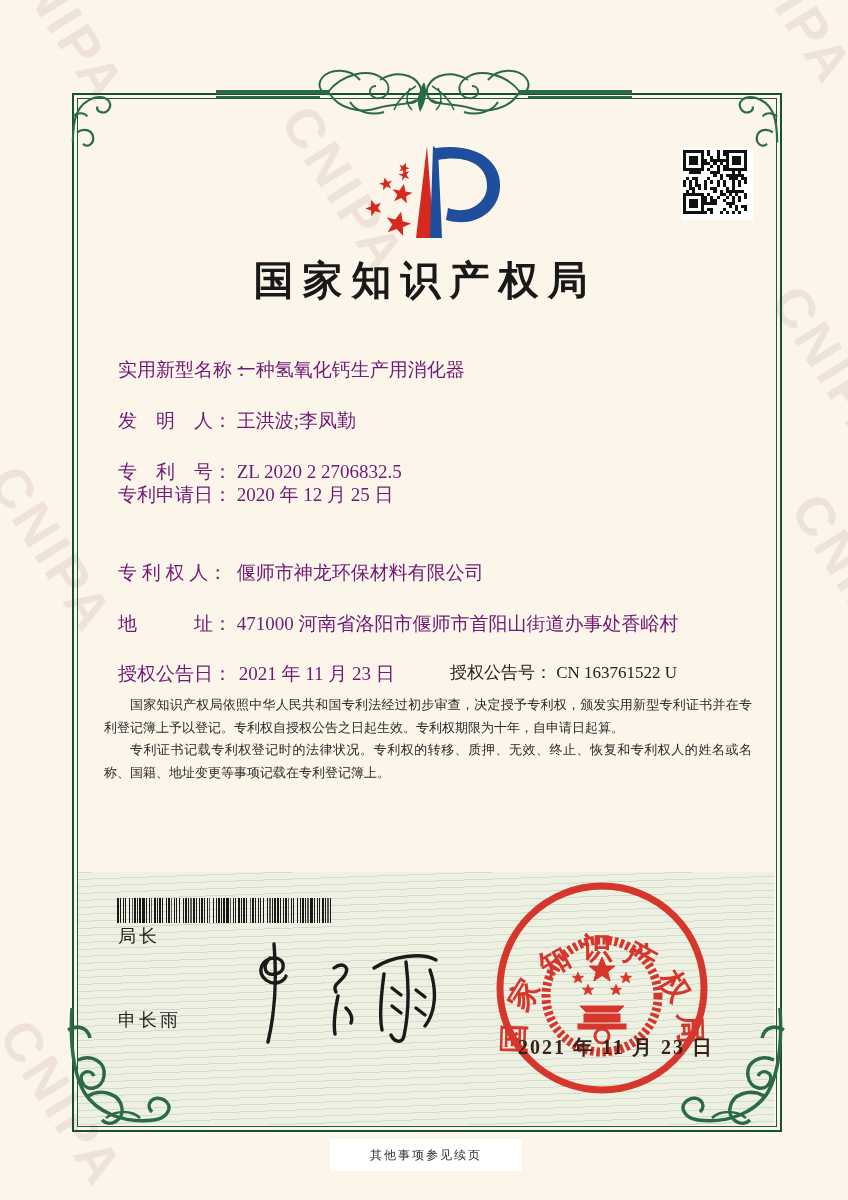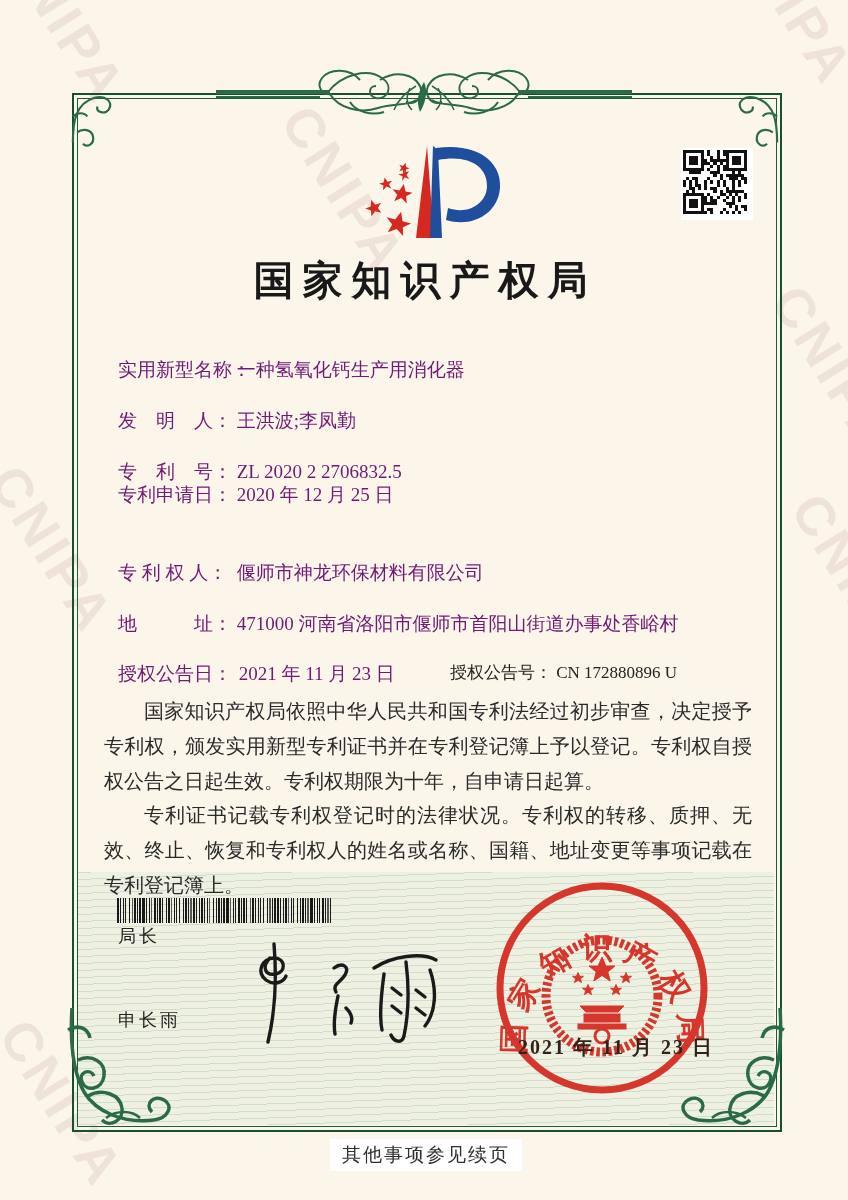--- a/index.html
+++ b/index.html
@@ -24,34 +24,34 @@
   .content{position:absolute;inset:0;z-index:4;}
   .cert-no{position:absolute;left:114px;top:138px;font-size:17px;color:#2b2b2b;letter-spacing:1px;}
   .logo{position:absolute;left:330px;top:136px;}
   .qr{position:absolute;left:681px;top:148px;width:68px;height:68px;background:#fff;padding:2px;}
   .title{position:absolute;left:72px;top:253px;width:706px;text-align:center;
          font-size:40px;font-weight:bold;color:#191919;letter-spacing:9px;}
   .row{position:absolute;left:118px;font-size:19px;color:#701a75;white-space:nowrap;}
   .row .lbl{display:inline-block;width:112px;}
   .row .val{margin-left:2px;}
   .row2{position:absolute;left:450px;font-size:17px;color:#232323;white-space:nowrap;}
-  .paras{position:absolute;left:104px;top:694px;width:648px;font-size:20px;
+  .paras{position:absolute;left:104px;top:694px;width:648px;font-size:13px;
          line-height:1.74;color:#2a2a2a;text-align:justify;}
   .paras p{margin:0;text-indent:2em;}
   .barcode{position:absolute;left:117px;top:898px;width:219px;height:25px;}
   .chief{position:absolute;left:118px;font-size:18px;color:#1f1f1f;
          font-family:"Liberation Sans","DejaVu Sans",sans-serif;letter-spacing:3px;}
   .signature{position:absolute;left:222px;top:938px;}
   .seal{position:absolute;left:492px;top:878px;}
   .seal-date{position:absolute;left:518px;top:1034px;font-size:20px;font-weight:bold;
              color:#33211a;letter-spacing:2px;white-space:nowrap;}
   .page-num{position:absolute;left:72px;top:1088px;width:706px;text-align:center;
             font-size:15px;color:#2b2b2b;letter-spacing:2px;}
   .note-box{position:absolute;left:330px;top:1139px;width:192px;height:32px;background:#ffffff;
-            display:flex;align-items:center;justify-content:center;font-size:19px;
+            display:flex;align-items:center;justify-content:center;font-size:12px;
             color:#2e2e2e;letter-spacing:2px;z-index:5;}
 </style>
 </head>
 <body>
 
 <div class="page">
 
   <span class="wm" style="left:-28px;top:-12px">CNIPA</span>
   <span class="wm" style="left:700px;top:-30px">CNIPA</span>
   <span class="wm" style="left:252px;top:158px">CNIPA</span>
@@ -308,21 +308,21 @@
     <div class="row" style="top:611px">
       <span class="lbl">地　　　址：</span>
       <span class="val">471000 河南省洛阳市偃师市首阳山街道办事处香峪村</span>
     </div>
     <div class="row" style="top:661px">
       <span>授权公告日：</span>
       <span class="val">2021 年 11 月 23 日</span>
     </div>
     <div class="row2" style="top:661px">
       <span>授权公告号：</span>
-      <span>CN 172880896 U</span>
+      <span>CN 163761522 U</span>
     </div>
 
     <div class="paras">
       <p>国家知识产权局依照中华人民共和国专利法经过初步审查，决定授予专利权，颁发实用新型专利证书并在专利登记簿上予以登记。专利权自授权公告之日起生效。专利权期限为十年，自申请日起算。</p>
       <p>专利证书记载专利权登记时的法律状况。专利权的转移、质押、无效、终止、恢复和专利权人的姓名或名称、国籍、地址变更等事项记载在专利登记簿上。</p>
     </div>
 
     <div class="barcode">
         <div style="position:absolute;left:0px;top:0;width:2px;height:100%;background:#181818"></div>
         <div style="position:absolute;left:3px;top:0;width:1px;height:100%;background:#181818"></div>

